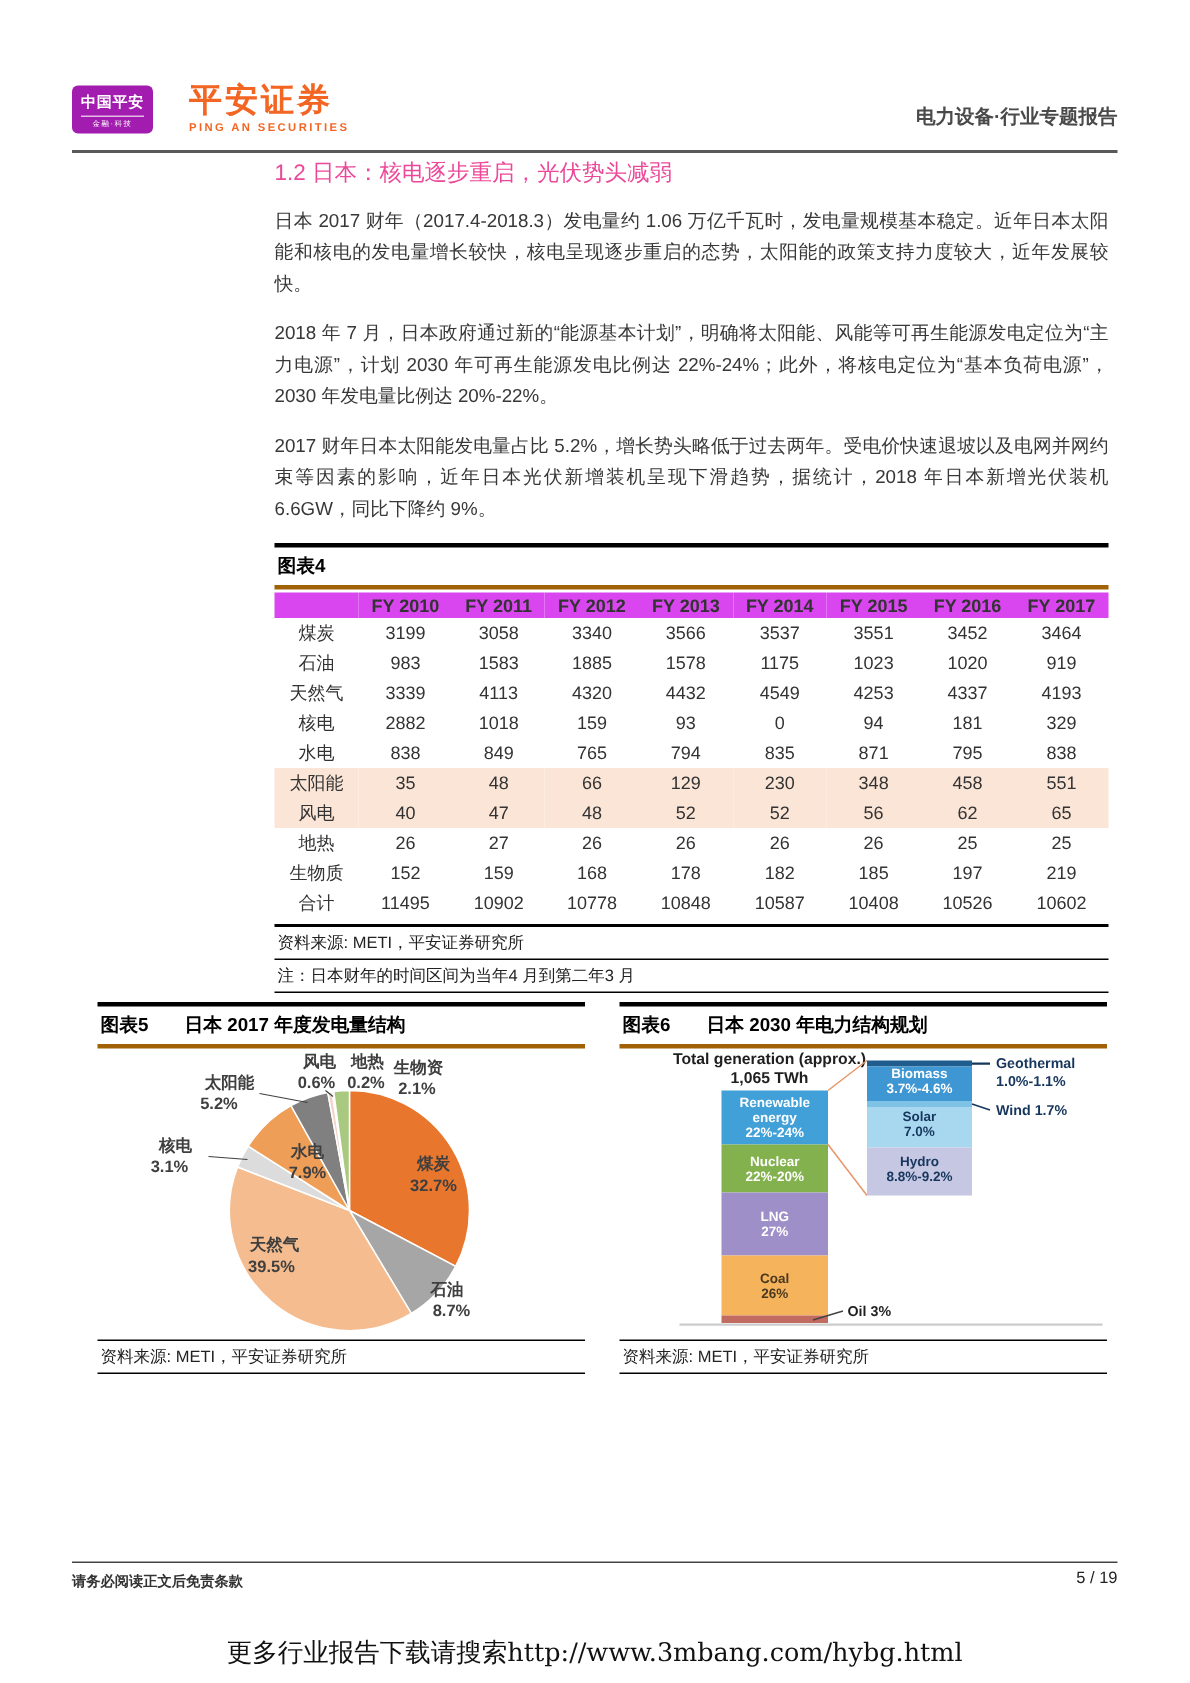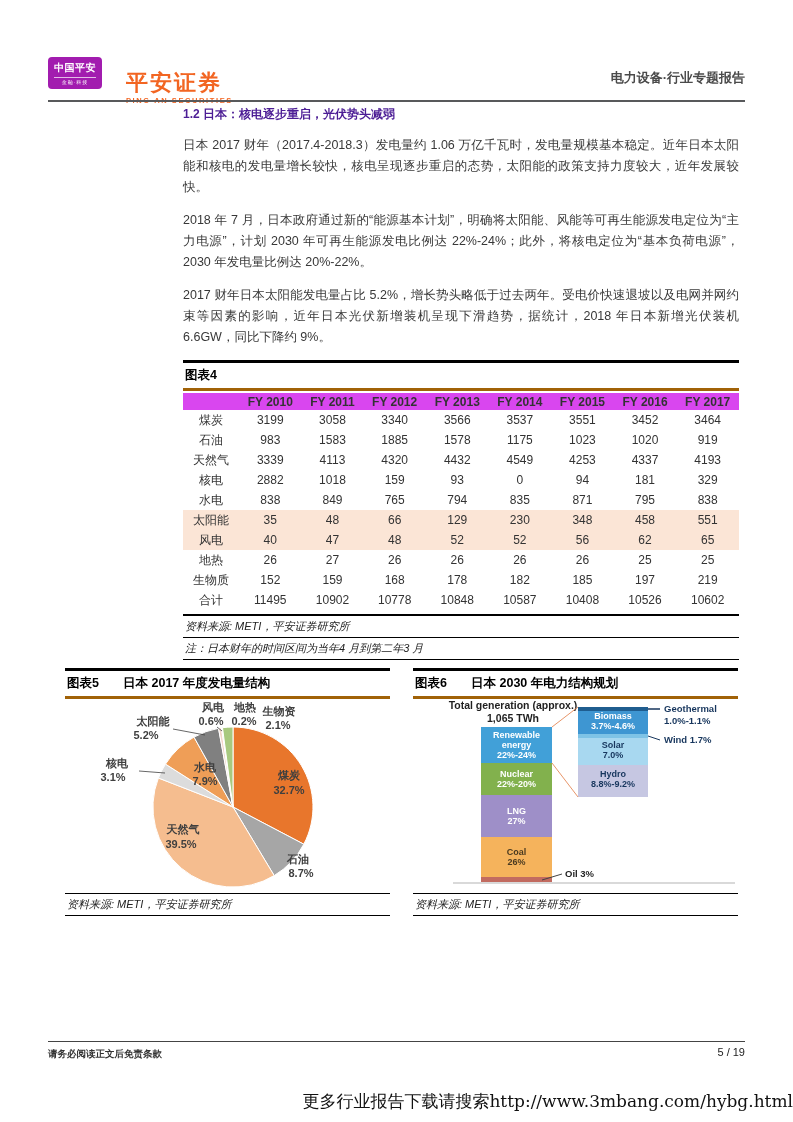--- a/index.html
+++ b/index.html
@@ -5,55 +5,55 @@
   html,body{margin:0;padding:0;}
   body{width:793px;height:1122px;background:#ffffff;position:relative;
        font-family:"Liberation Sans","DejaVu Sans",sans-serif;color:#333;overflow:hidden;}
 
   
   .hdr{position:absolute;left:48px;top:55px;width:697px;height:42px;}
   .logo-badge{position:absolute;left:0;top:2px;width:54px;height:32px;background:#a21caf;
               border-radius:4px;color:#fff;text-align:center;}
   .logo-badge .l1{font-size:10px;font-weight:bold;margin-top:4px;letter-spacing:.5px;}
   .logo-badge .l2{font-size:5px;border-top:1px solid rgba(255,255,255,.7);margin:2px 6px 0;padding-top:1px;letter-spacing:1px;}
-  .brand{position:absolute;left:78px;top:0;color:#f26522;margin-top:16px;}
+  .brand{position:absolute;left:78px;top:0;color:#f26522;}
   .brand .cn{font-size:22px;font-weight:bold;letter-spacing:2px;line-height:24px;}
   .brand .en{font-size:7.5px;font-weight:bold;letter-spacing:1.6px;margin-top:1px;}
   .report-type{position:absolute;right:0;top:14px;font-size:13px;font-weight:bold;color:#4a4a4a;padding-left:28px;}
   .hdr-rule{position:absolute;left:48px;top:100px;width:697px;height:0;border-top:2px solid #58595b;}
 
   
   .content{position:absolute;left:183px;top:106px;width:556px;}
-  .sec-title{font-size:12px;font-weight:bold;color:#4c1d95;margin:0 0 12px 0;}
+  .sec-title{font-size:15px;font-weight:normal;color:#ec4899;margin:0 0 12px 0;}
   .para{font-size:12.5px;line-height:21px;text-align:justify;margin:0 0 12px 0;color:#383838;}
 
   
   .fig4{margin-top:4px;}
   .fig-head{border-top:3px solid #000;border-bottom:3px solid #a16207;
             font-size:12.5px;font-weight:bold;color:#000;padding:4px 2px 4px 2px;display:flex;}
   .fig-head .tag{width:56px;flex:0 0 auto;}
   table.gen{width:100%;border-collapse:collapse;font-size:12px;margin-top:2px;}
   table.gen th,table.gen td{text-align:center;padding:1.5px 2px;font-weight:normal;}
   table.gen thead th{background:#d946ef;font-weight:bold;}
   table.gen tr.hl td{background:#fbe5d6;}
   .src-block{border-top:2px solid #000;margin-top:4px;}
-  .src-line{font-size:11px;font-style:italic;color:#222;padding:3px 2px;border-bottom:1.5px solid #000;}
+  .src-line{font-size:11px;color:#222;padding:3px 2px;border-bottom:1.5px solid #000;}
 
   
   .figrow{position:absolute;left:65px;top:643px;width:673px;display:flex;justify-content:space-between;}
   .figcol{width:325px;margin-top:25px;}
   .fig-chart{height:194px;position:relative;}
   .src-block2{border-top:1.5px solid #000;}
   svg text{font-family:"Liberation Sans","DejaVu Sans",sans-serif;}
 
   
   .ftr-rule{position:absolute;left:48px;top:1041px;width:697px;border-top:1.5px solid #444;}
   .ftr-disclaimer{position:absolute;left:48px;top:1048px;font-size:9.5px;font-weight:bold;color:#333;}
   .ftr-page{position:absolute;right:48px;top:1046px;font-size:11px;font-weight:normal;color:#222;}
-  .watermark{position:absolute;left:0;top:1090px;width:100%;text-align:right;
+  .watermark{position:absolute;left:0;top:1090px;width:100%;text-align:center;
              font-family:"DejaVu Serif","Liberation Serif",serif;font-size:17px;color:#111;}
 </style>
 </head>
 <body>
 
 <div class="hdr">
   <div class="logo-badge">
     <div class="l1">中国平安</div>
     <div class="l2">金融·科技</div>
   </div>

